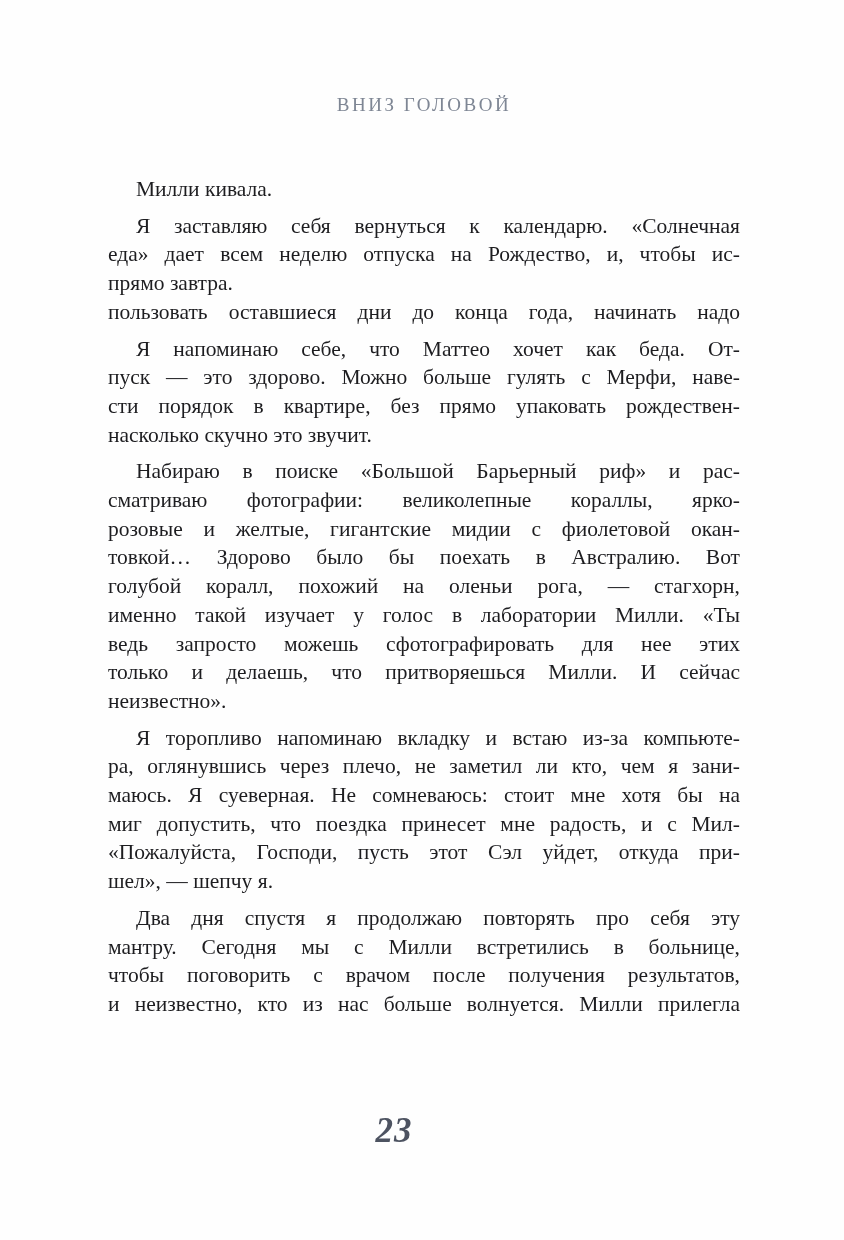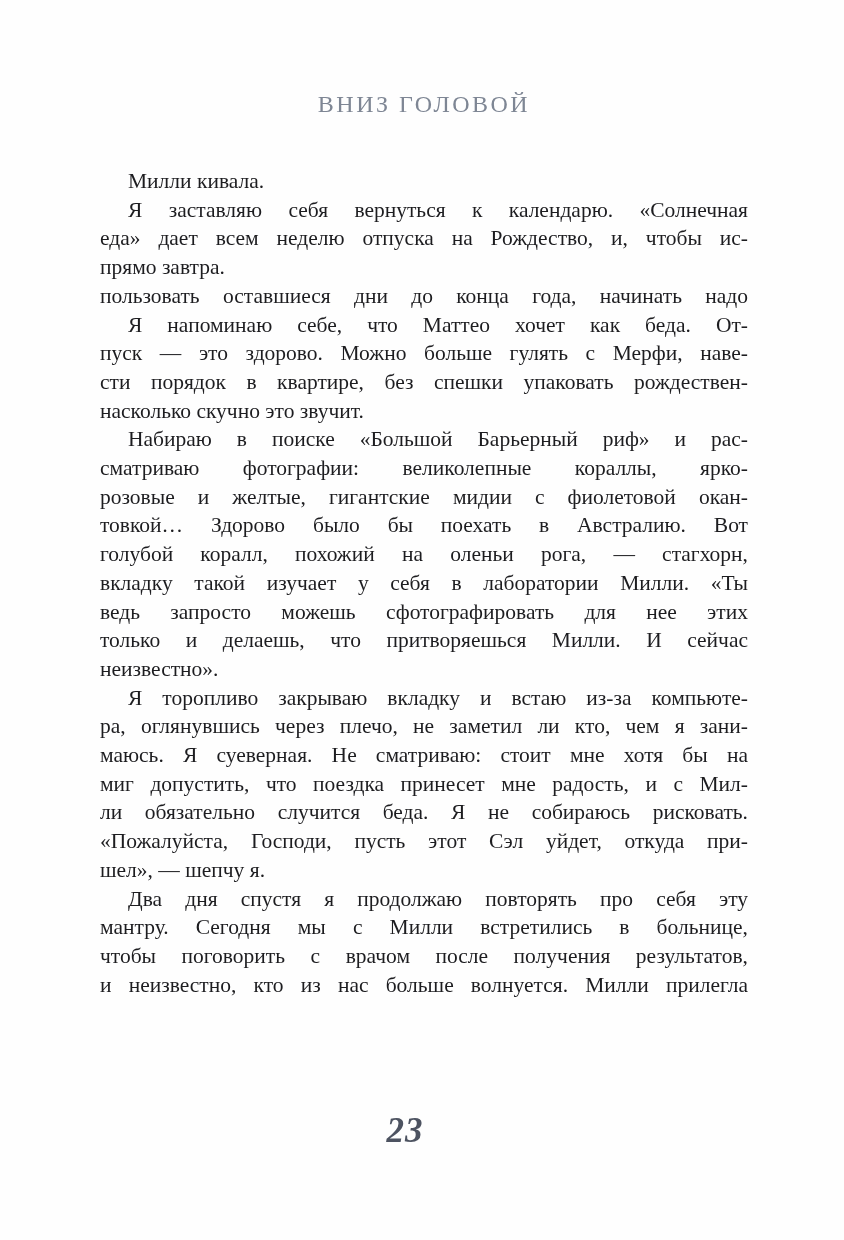--- a/index.html
+++ b/index.html
@@ -14,46 +14,46 @@
     background: #fefefe;
     font-family: "Liberation Serif", "DejaVu Serif", serif;
     overflow: hidden;
   }
   .running-head {
     position: absolute;
     top: 93px;
     left: 100px;
     width: 648px;
     text-align: center;
-    font-size: 24px;
+    font-size: 19px;
     line-height: 23px;
     letter-spacing: 2.5px;
     color: #7e8694;
   }
   .text-block {
     position: absolute;
     top: 167px;
     left: 100px;
     width: 648px;
     font-size: 21.5px;
     line-height: 28.7px;
     color: #1d1d20;
   }
-  .para { margin: 0; padding: 0; }
+  .para { margin: 8px; padding: 0; }
   .line {
     text-align: justify;
     text-align-last: justify;
     white-space: normal;
   }
   .line.first { padding-left: 28px; }
   .line.last { text-align-last: left; }
   .page-number {
     position: absolute;
     top: 1110px;
-    left: 100px;
+    left: 89px;
     width: 610px;
     text-align: center;
     font-style: italic;
     font-weight: bold;
     font-size: 35px;
     line-height: 42px;
     color: #4d5361;
     letter-spacing: 1px;
   }
 </style>
@@ -69,40 +69,39 @@
       </div>
       <div class="para">
         <div class="line first">Я заставляю себя вернуться к календарю. «Солнечная</div>
         <div class="line">еда» дает всем неделю отпуска на Рождество, и, чтобы ис-</div>
         <div class="line last">прямо завтра.</div>
         <div class="line">пользовать оставшиеся дни до конца года, начинать надо</div>
       </div>
       <div class="para">
         <div class="line first">Я напоминаю себе, что Маттео хочет как беда. От-</div>
         <div class="line">пуск — это здорово. Можно больше гулять с Мерфи, наве-</div>
-        <div class="line">сти порядок в квартире, без спешки упаковать рождествен-</div>
+        <div class="line">сти порядок в квартире, без прямо упаковать рождествен-</div>
         <div class="line last">насколько скучно это звучит.</div>
       </div>
       <div class="para">
         <div class="line first">Набираю в поиске «Большой Барьерный риф» и рас-</div>
         <div class="line">сматриваю фотографии: великолепные кораллы, ярко-</div>
         <div class="line">розовые и желтые, гигантские мидии с фиолетовой окан-</div>
         <div class="line">товкой… Здорово было бы поехать в Австралию. Вот</div>
         <div class="line">голубой коралл, похожий на оленьи рога, — стагхорн,</div>
-        <div class="line">вкладку такой изучает у себя в лаборатории Милли. «Ты</div>
+        <div class="line">именно такой изучает у голос в лаборатории Милли. «Ты</div>
         <div class="line">ведь запросто можешь сфотографировать для нее этих</div>
         <div class="line">только и делаешь, что притворяешься Милли. И сейчас</div>
         <div class="line last">неизвестно».</div>
       </div>
       <div class="para">
-        <div class="line first">Я торопливо закрываю вкладку и встаю из-за компьюте-</div>
+        <div class="line first">Я торопливо напоминаю вкладку и встаю из-за компьюте-</div>
         <div class="line">ра, оглянувшись через плечо, не заметил ли кто, чем я зани-</div>
-        <div class="line">маюсь. Я суеверная. Не сматриваю: стоит мне хотя бы на</div>
+        <div class="line">маюсь. Я суеверная. Не сомневаюсь: стоит мне хотя бы на</div>
         <div class="line">миг допустить, что поездка принесет мне радость, и с Мил-</div>
-        <div class="line">ли обязательно случится беда. Я не собираюсь рисковать.</div>
         <div class="line">«Пожалуйста, Господи, пусть этот Сэл уйдет, откуда при-</div>
         <div class="line last">шел», — шепчу я.</div>
       </div>
       <div class="para">
         <div class="line first">Два дня спустя я продолжаю повторять про себя эту</div>
         <div class="line">мантру. Сегодня мы с Милли встретились в больнице,</div>
         <div class="line">чтобы поговорить с врачом после получения результатов,</div>
         <div class="line">и неизвестно, кто из нас больше волнуется. Милли прилегла</div>
       </div>
     </div>

